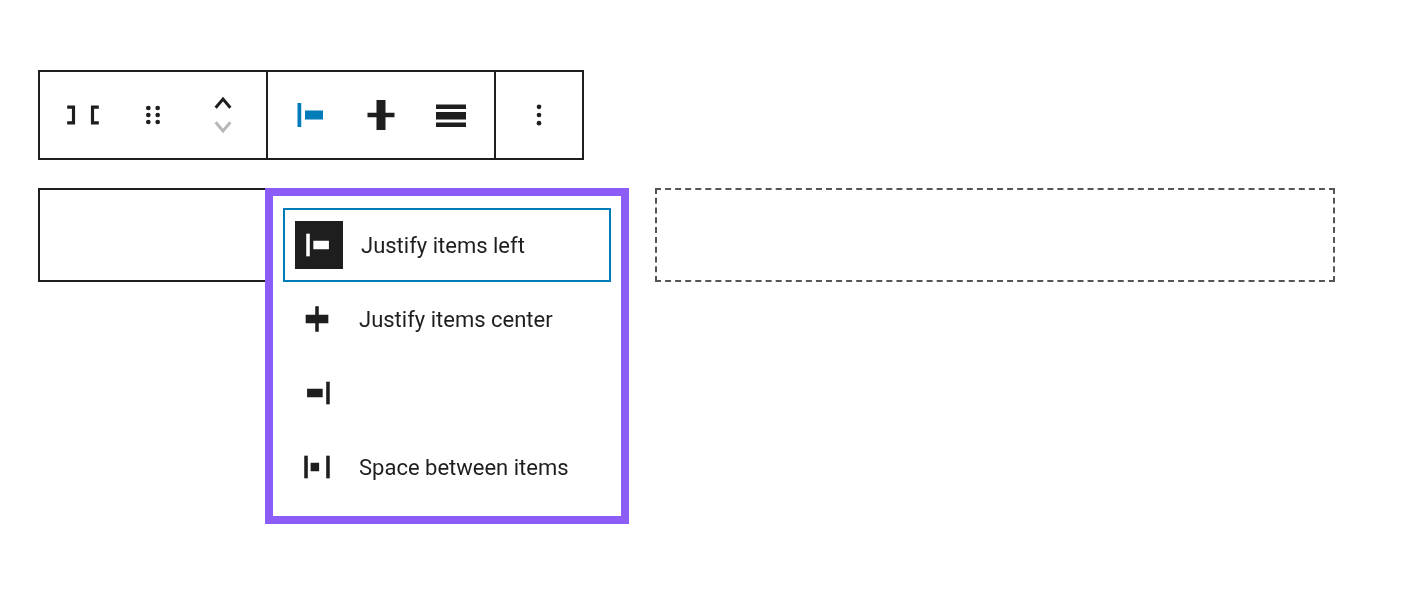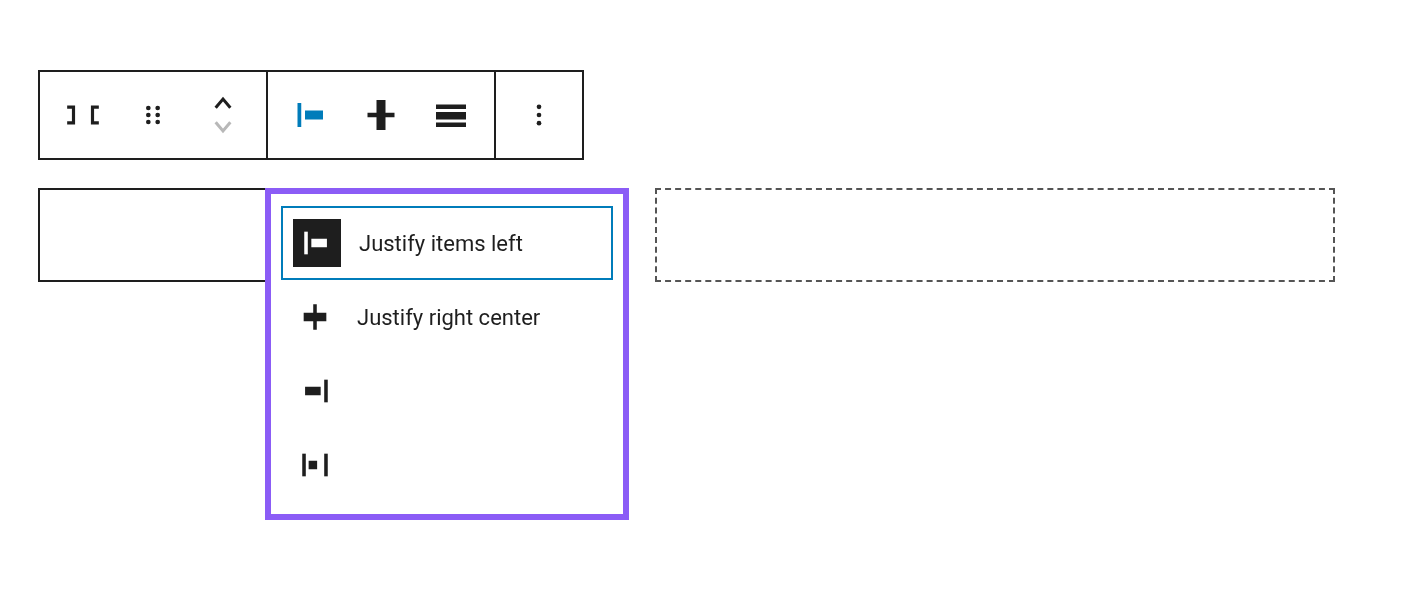--- a/index.html
+++ b/index.html
@@ -52,21 +52,21 @@
     width: 680px;
     height: 94px;
     border: 2px dashed #555;
     background: #fff;
   }
   .popover {
     position: absolute;
     left: 265px;
     top: 188px;
     width: 364px;
-    border: 6px solid #8b5cf6;
+    border: 8px solid #8b5cf6;
     background: #fff;
     padding: 12px 10px;
   }
   .menu-item {
     display: flex;
     align-items: center;
     height: 74px;
     padding: 0 10px;
     gap: 18px;
     cursor: pointer;
@@ -181,35 +181,36 @@
     <span>Justify items left</span>
   </div>
 
   <div class="menu-item">
     <span class="menu-icon">
       <svg width="34" height="34" viewBox="0 0 24 24" fill="#1e1e1e">
         <rect x="10.75" y="3" width="2.5" height="18"></rect>
         <rect x="4" y="9" width="16" height="6"></rect>
       </svg>
     </span>
-    <span>Justify right center</span>
+    <span>Justify items center</span>
   </div>
 
   <div class="menu-item">
     <span class="menu-icon">
       <svg width="34" height="34" viewBox="0 0 24 24" fill="#1e1e1e">
         <rect x="5" y="9" width="11" height="6"></rect>
         <rect x="18.5" y="4" width="2.5" height="16"></rect>
       </svg>
     </span>
   </div>
 
   <div class="menu-item">
     <span class="menu-icon">
       <svg width="34" height="34" viewBox="0 0 24 24" fill="#1e1e1e">
         <rect x="3" y="4" width="2.5" height="16"></rect>
         <rect x="7.5" y="9" width="6" height="6"></rect>
         <rect x="18.5" y="4" width="2.5" height="16"></rect>
       </svg>
     </span>
+    <span>Space between items</span>
   </div>
 
 </div>
 
 </body></html>

